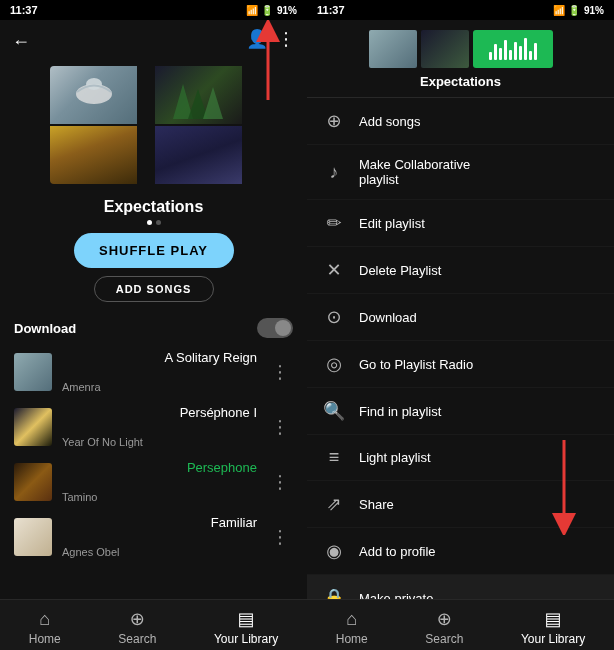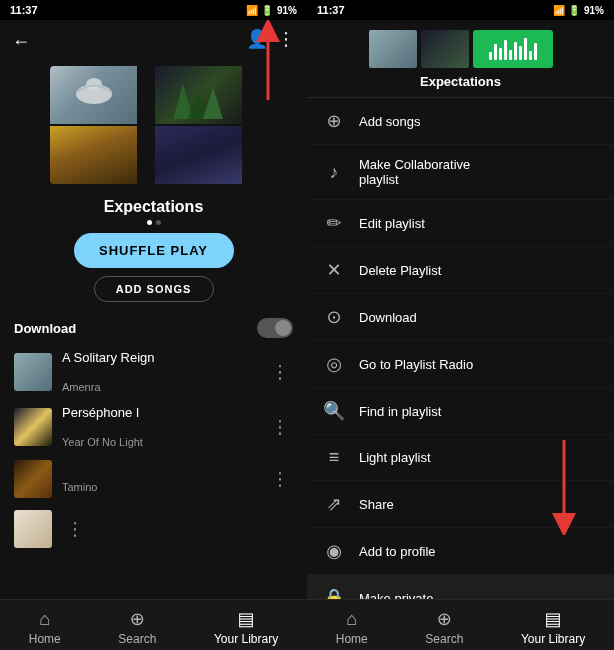--- a/index.html
+++ b/index.html
@@ -166,21 +166,21 @@
       width: 38px;
       height: 38px;
       border-radius: 3px;
       flex-shrink: 0;
     }
     .t1 { background: linear-gradient(135deg, #8faab0 0%, #546e7a 100%); }
     .t2 { background: linear-gradient(135deg, #1a1a2e 0%, #e0c060 50%, #1a1a0a 100%); }
     .t3 { background: linear-gradient(135deg, #2a1a0a 0%, #8b5a14 50%, #5a3010 100%); }
     .t4 { background: linear-gradient(135deg, #e8e0d0 0%, #c0b090 100%); }
     .track-info { flex: 1; }
-    .track-name { color: #fff; font-size: 13px; font-weight: 500; }
+    .track-name { color: #fff; font-size: 13px; font-weight: 500; text-align: right; }
     .track-name.highlighted { color: #1DB954; }
     .track-artist { color: #999; font-size: 11px; margin-top: 16px; }
     .track-more {
       color: #999;
       font-size: 18px;
       cursor: pointer;
       padding: 4px;
     }
 
     .bottom-nav {
@@ -382,27 +382,32 @@
       <div class="track-info">
         <div class="track-name">Perséphone I</div>
         <div class="track-artist">Year Of No Light</div>
       </div>
       <span class="track-more">⋮</span>
     </div>
 
     <div class="track-item">
       <div class="track-thumb t3"></div>
       <div class="track-info">
+        <div class="track-name highlighted">Persephone</div>
         <div class="track-artist">Tamino</div>
       </div>
       <span class="track-more">⋮</span>
     </div>
 
     <div class="track-item">
       <div class="track-thumb t4"></div>
+      <div class="track-info">
+        <div class="track-name">Familiar</div>
+        <div class="track-artist">Agnes Obel</div>
+      </div>
       <span class="track-more">⋮</span>
     </div>
 
   </div>
 
   <div class="bottom-nav">
     <div class="nav-item">
       <span class="nav-icon">⌂</span>
       <span class="nav-label">Home</span>
     </div>

